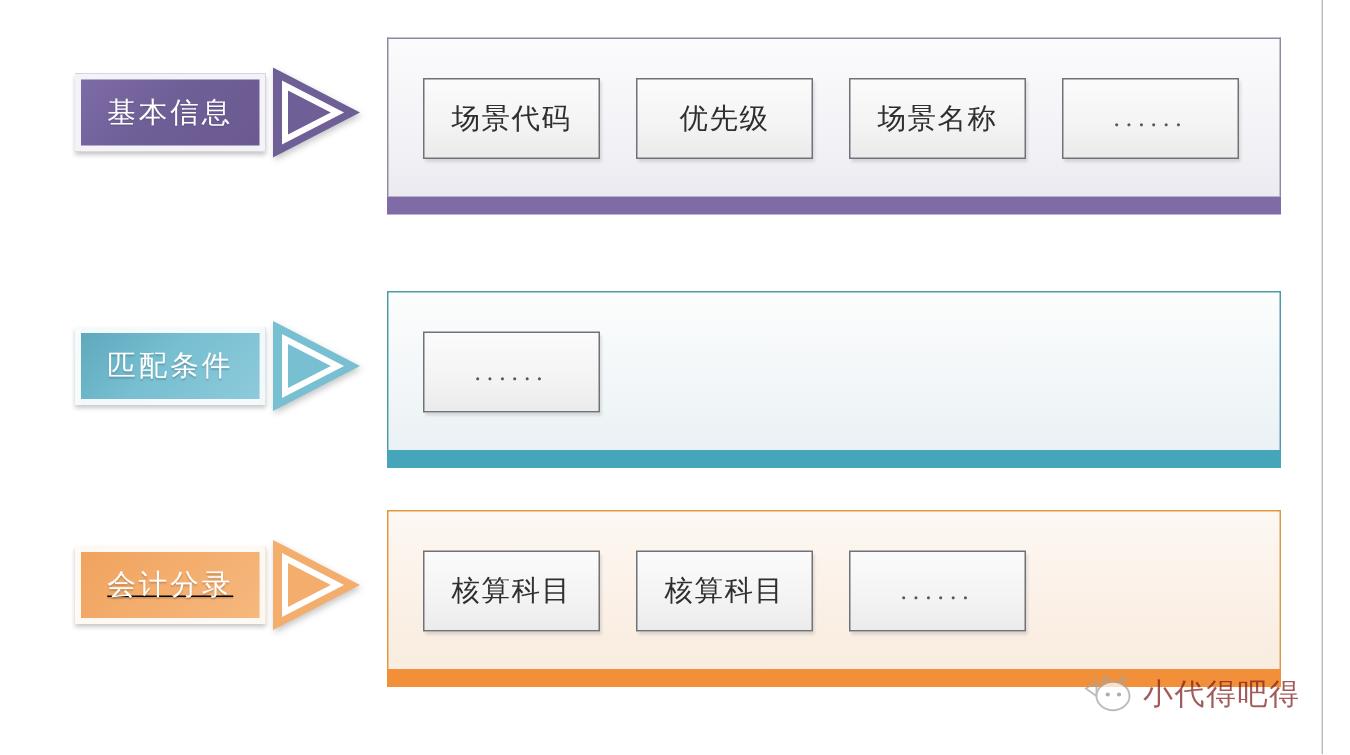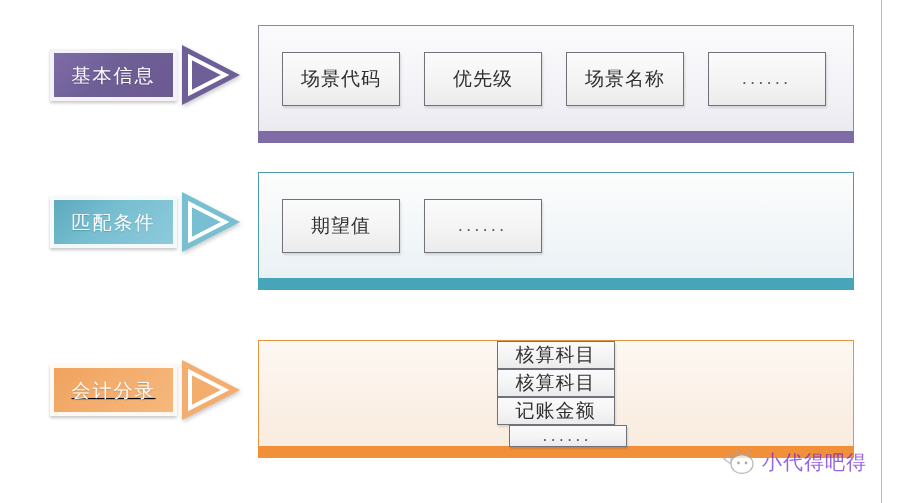--- a/index.html
+++ b/index.html
@@ -28,21 +28,21 @@
     background: #bdbdbd;
   }
 
   
   .row {
     position: absolute;
     left: 0;
     width: 900px;
   }
   .row-1 { top: 25px;  height: 120px; padding-left: 17px; }
-  .row-2 { top: 172px; height: 120px; }
+  .row-2 { top: 194px; height: 120px; }
   .row-3 { top: 340px; height: 123px; }
 
   
   .tag {
     position: absolute;
     left: 50px;
     top: 24px;
     width: 127px;
     height: 52px;
     box-sizing: border-box;
@@ -111,21 +111,20 @@
     background: linear-gradient(180deg, #fcfdfd 0%, #f2f6f8 60%, #eaf1f4 100%);
     border: 1px solid #4e9aad;
     border-bottom: none;
   }
   .panel-2 .panel-bar { background: #46a5b8; }
 
   .panel-3 .panel-body {
     background: linear-gradient(180deg, #fdf8f3 0%, #fbf0e6 60%, #f9ece0 100%);
     border: 1px solid #e2963f;
     border-bottom: none;
-    flex-direction: column;
   }
   .panel-3 .panel-bar { background: #f2903a; }
 
   
   .chip {
     box-sizing: border-box;
     width: 118px;
     height: 54px;
     margin-right: 24px;
     display: flex;
@@ -157,21 +156,21 @@
     opacity: 0.72;
   }
   .wm-icon {
     width: 34px;
     height: 26px;
     margin-right: 6px;
     flex: none;
   }
   .wm-text {
     font-size: 20px;
-    color: #6d28d9;
+    color: #7f1d1d;
     letter-spacing: 1px;
     font-family: "Liberation Serif", "DejaVu Serif", serif;
     white-space: nowrap;
   }
 </style>
 </head>
 <body>
 
 <div id="canvas">
 
@@ -201,42 +200,40 @@
       <span class="tag-text">匹配条件</span>
     </div>
     <div class="chevron">
       <svg width="62" height="64" viewBox="0 0 62 64">
         <polygon points="2,2 60,32 2,62" fill="#77bfd1"></polygon>
         <polygon points="10,14 45,32 10,50" fill="none" stroke="#ffffff" stroke-width="4"></polygon>
       </svg>
     </div>
     <div class="panel panel-2">
       <div class="panel-body">
-        <div class="chip">期望值</div>
         <div class="chip dots">......</div>
       </div>
       <div class="panel-bar"></div>
     </div>
   </div>
 
   <div class="row row-3">
     <div class="tag tag-orange">
       <span class="tag-text">会计分录</span>
     </div>
     <div class="chevron">
       <svg width="62" height="64" viewBox="0 0 62 64">
         <polygon points="2,2 60,32 2,62" fill="#f3ad6d"></polygon>
         <polygon points="10,14 45,32 10,50" fill="none" stroke="#ffffff" stroke-width="4"></polygon>
       </svg>
     </div>
     <div class="panel panel-3">
       <div class="panel-body">
         <div class="chip">核算科目</div>
         <div class="chip">核算科目</div>
-        <div class="chip">记账金额</div>
         <div class="chip dots">......</div>
       </div>
       <div class="panel-bar"></div>
     </div>
   </div>
 
   <div class="right-rule"></div>
 
   <div class="watermark">
     <span class="wm-icon">

